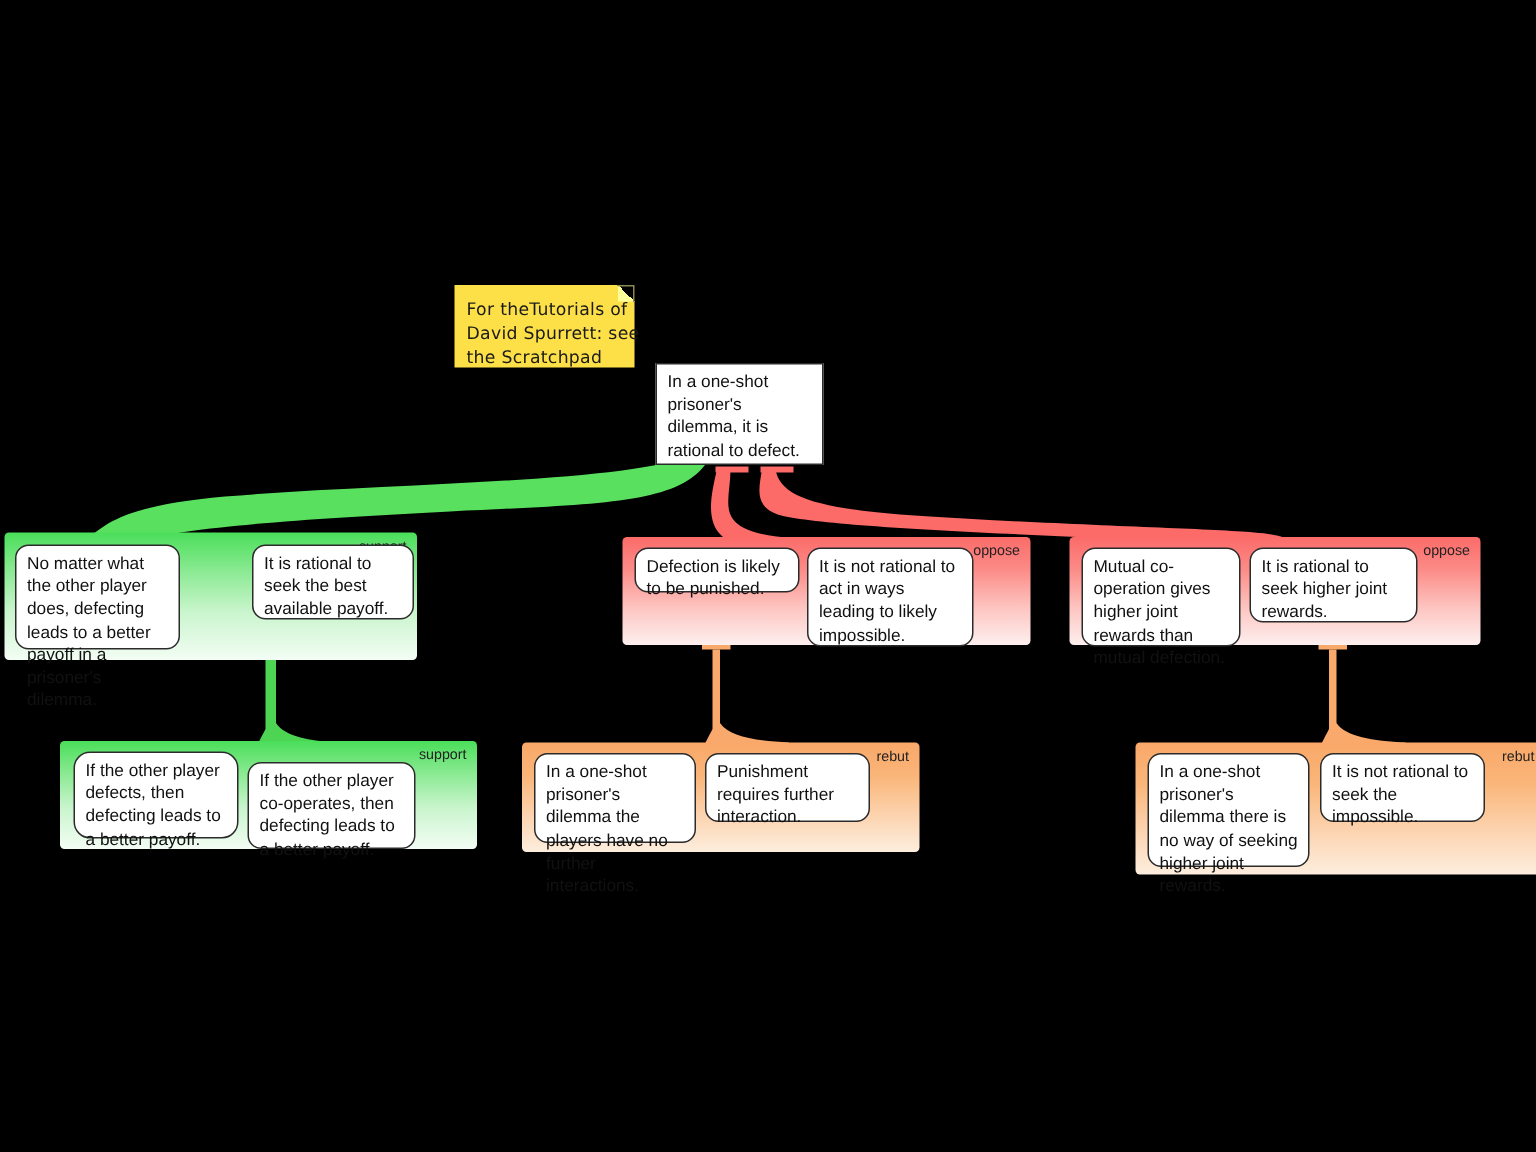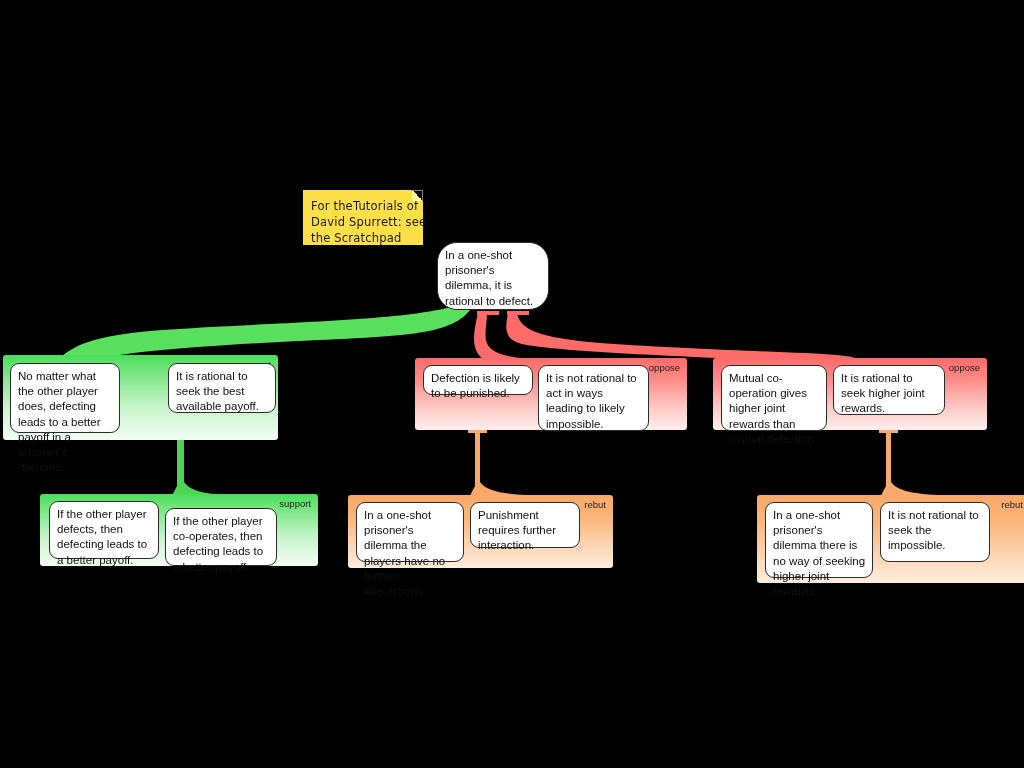--- a/index.html
+++ b/index.html
@@ -25,21 +25,21 @@
   .group.oppose{background:linear-gradient(180deg,#fb6b69 0%,#fc8b87 30%,#fdc4c0 65%,#fdf0ef 100%);}
   .group.rebut{background:linear-gradient(180deg,#f9a869 0%,#fab578 30%,#fcd2ad 65%,#fdeede 100%);}
   .group-label{position:absolute;top:4px;right:7px;font-size:9.5px;color:#222;
                font-family:"Liberation Sans",sans-serif;}
 
   
   .claim{position:absolute;box-sizing:border-box;background:#fff;color:#111;
          border:1.2px solid #2b2b2b;border-radius:9px;
          font-size:11.5px;line-height:15.2px;padding:5px 6px 4px 7px;
          font-family:"Liberation Sans",sans-serif;}
-  .claim.root{border-radius:20px;}
+  .claim.root{border-radius:0;}
 </style>
 </head>
 <body>
 
 <div id="stage">
 
   <svg class="links" viewBox="0 0 1024 768" xmlns="http://www.w3.org/2000/svg">
 
     <path d="M 470,310
              C 450,336 400,336 300,341
@@ -109,21 +109,21 @@
 
   <div class="group support" style="left:3px;top:355px;width:275px;height:85px;">
     <span class="group-label">support</span>
   </div>
   <div class="claim" style="left:10px;top:363px;width:110px;height:70px;">No matter what the other player does, defecting leads to a better payoff in a prisoner's dilemma.</div>
   <div class="claim" style="left:126px;top:363px;width:108px;height:50px;margin-left:42px;">It is rational to seek the best available payoff.</div>
 
   <div class="group support" style="left:40px;top:494px;width:278px;height:72px;">
     <span class="group-label">support</span>
   </div>
-  <div class="claim" style="left:49px;top:501px;width:110px;height:58px;">If the other player defects, then defecting leads to a better payoff.</div>
+  <div class="claim" style="left:49px;top:501px;width:110px;height:58px;border-radius:11px;">If the other player defects, then defecting leads to a better payoff.</div>
   <div class="claim" style="left:165px;top:508px;width:112px;height:58px;">If the other player co-operates, then defecting leads to a better payoff.</div>
 
   <div class="group oppose" style="left:415px;top:358px;width:272px;height:72px;">
     <span class="group-label">oppose</span>
   </div>
   <div class="claim" style="left:423px;top:365px;width:110px;height:30px;">Defection is likely to be punished.</div>
   <div class="claim" style="left:538px;top:365px;width:111px;height:66px;">It is not rational to act in ways leading to likely impossible.</div>
 
   <div class="group oppose" style="left:713px;top:358px;width:274px;height:72px;">
     <span class="group-label">oppose</span>
@@ -134,15 +134,15 @@
   <div class="group rebut" style="left:348px;top:495px;width:265px;height:73px;">
     <span class="group-label">rebut</span>
   </div>
   <div class="claim" style="left:356px;top:502px;width:108px;height:60px;">In a one-shot prisoner's dilemma the players have no further interactions.</div>
   <div class="claim" style="left:470px;top:502px;width:110px;height:46px;">Punishment requires further interaction.</div>
 
   <div class="group rebut" style="left:757px;top:495px;width:273px;height:88px;">
     <span class="group-label">rebut</span>
   </div>
   <div class="claim" style="left:765px;top:502px;width:108px;height:76px;">In a one-shot prisoner's dilemma there is no way of seeking higher joint rewards.</div>
-  <div class="claim" style="left:880px;top:502px;width:110px;height:60px;">It is not rational to seek the impossible.</div>
+  <div class="claim" style="left:880px;top:502px;width:110px;height:46px;">It is not rational to seek the impossible.</div>
 
 </div>
 
 </body></html>

